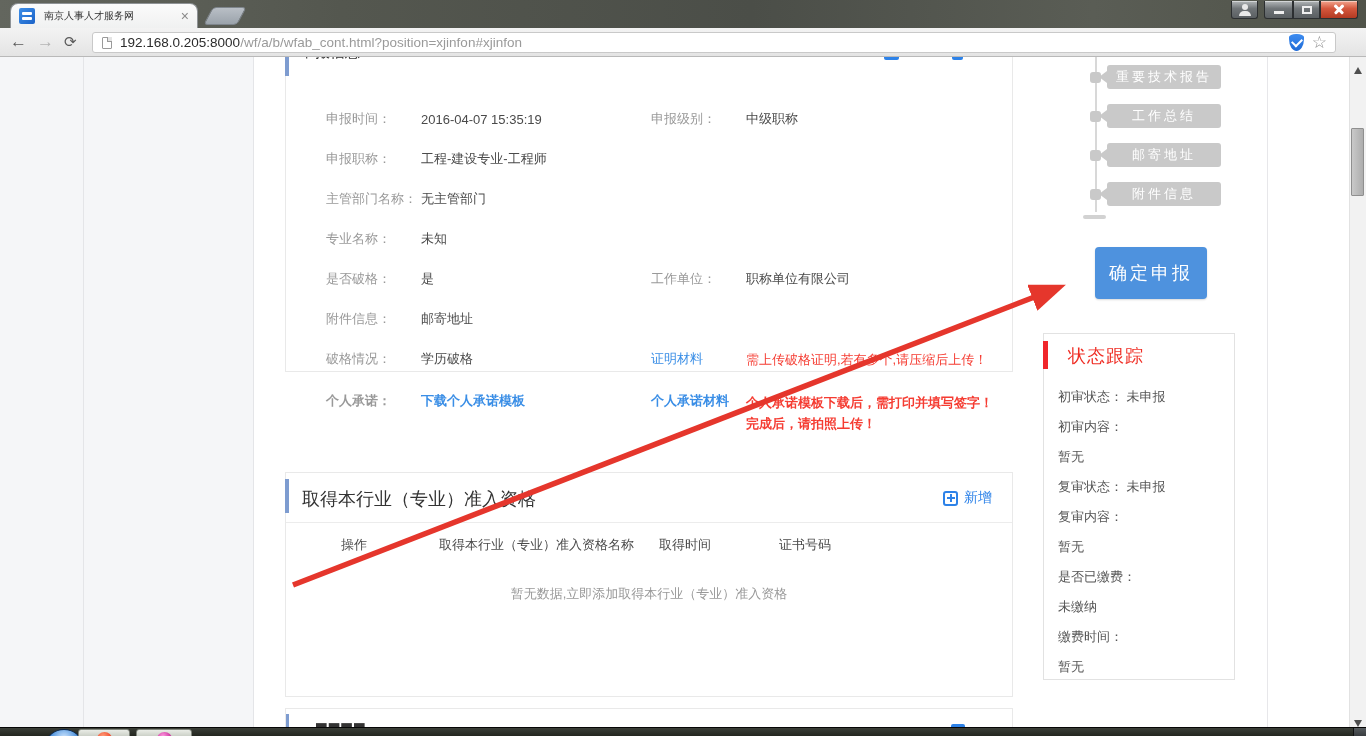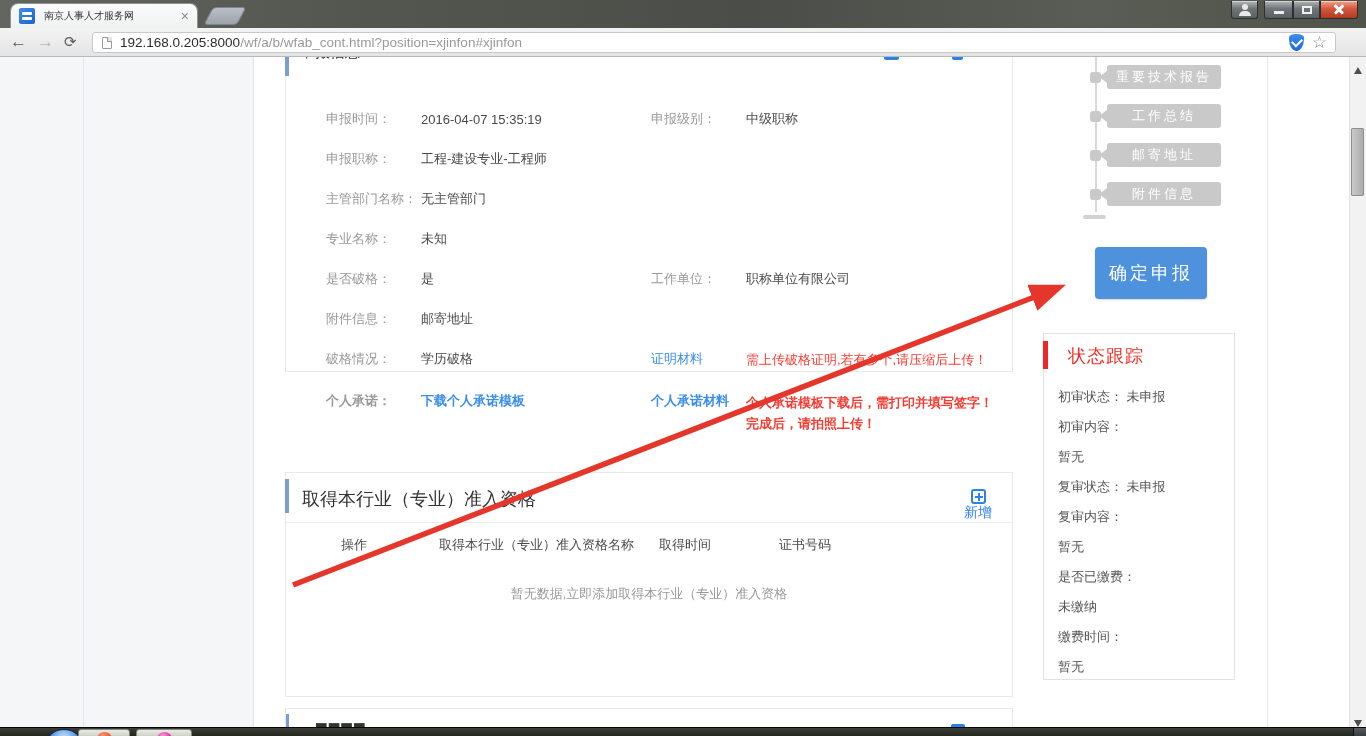--- a/index.html
+++ b/index.html
@@ -74,21 +74,21 @@
   .flabel2 { width:95px; color:#999; flex:0 0 95px; }
   .fvalue2 { color:#4a4a4a; }
   .flink { color:#3a8ee6; }
   .fhint { color:#f53c32; width:265px; line-height:21px; }
 
   
   .panel2 { left:285px; top:415px; width:728px; height:225px; }
   .p2-head { position:relative; height:50px; border-bottom:1px solid #ececec; }
   .p2-accent { top:6px; height:34px; }
   .p2-title { position:absolute; left:16px; top:14px; font-size:18px; color:#333; }
-  .addbtn { position:absolute; right:20px; top:16px; display:flex; align-items:flex-end;flex-direction:column; }
+  .addbtn { position:absolute; right:20px; top:16px; display:flex; align-items:center; }
   .add-ico { width:15px; height:15px; border:2px solid #2d82e8; border-radius:3px; position:relative; margin-right:6px; }
   .add-ico::before { content:""; position:absolute; left:4.5px; top:1.5px; width:2px; height:8px; background:#2d82e8; }
   .add-ico::after { content:""; position:absolute; left:1.5px; top:4.5px; width:8px; height:2px; background:#2d82e8; }
   .add-label { font-size:14px; color:#2d82e8; }
   .thead { position:relative; height:40px; }
   .th { position:absolute; top:13px; font-size:13px; color:#4a4a4a; }
   .th1 { left:55px; } .th2 { left:153px; } .th3 { left:373px; } .th4 { left:493px; }
   .empty-text { margin-top:22px; text-align:center; font-size:13px; color:#999; }
 
   

